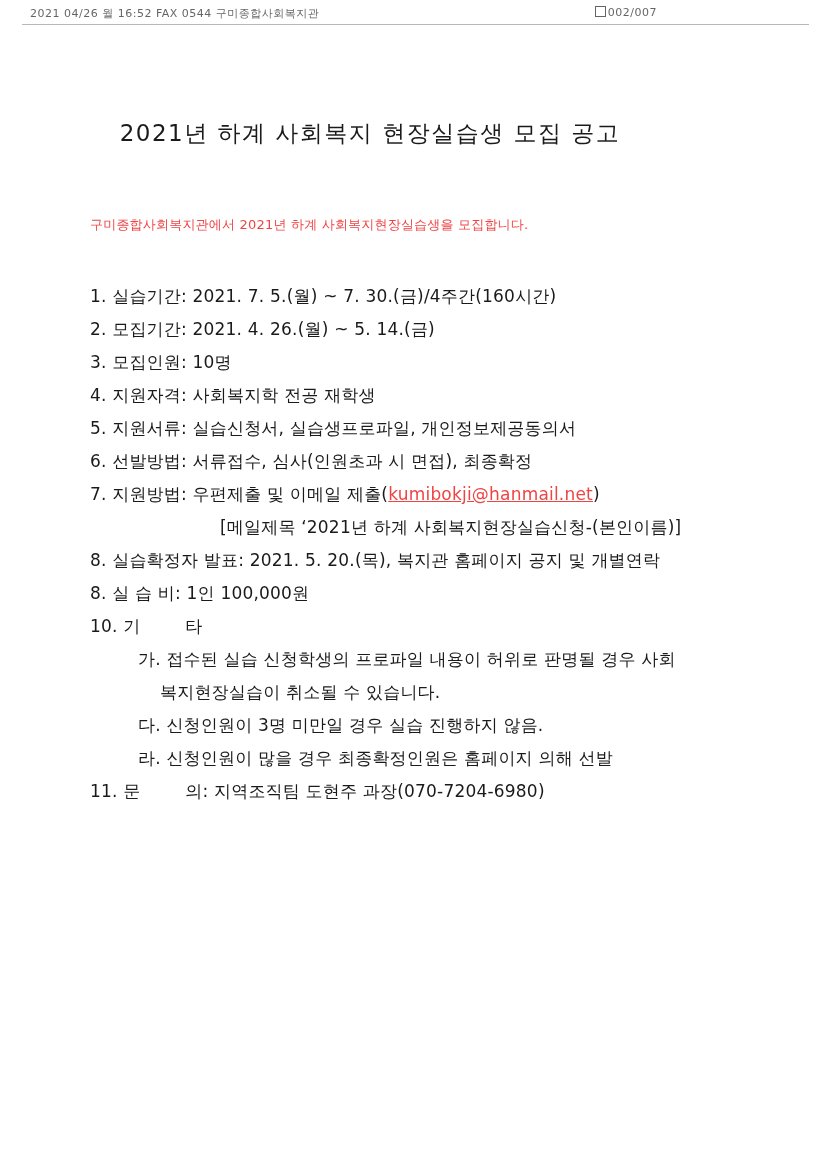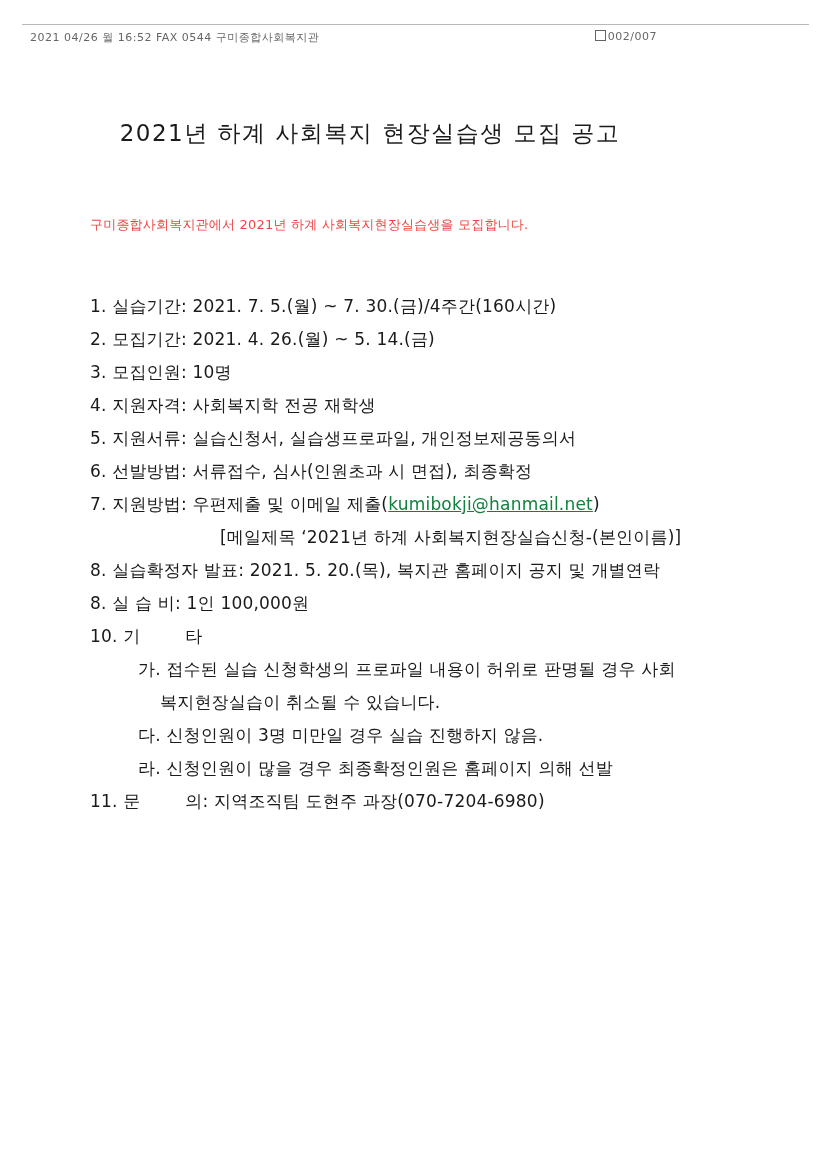--- a/index.html
+++ b/index.html
@@ -23,21 +23,20 @@
   .fax-header {
     position: absolute;
     top: 6px;
     left: 0;
     width: 687px;
     height: 20px;
     font-size: 11px;
     letter-spacing: 0.5px;
     color: #4a4a4a;
     opacity: 0.85;
-    margin-top: 24px;
   }
   .fax-header .fx-left {
     position: absolute;
     left: 30px;
     top: 0;
     white-space: nowrap;
   }
   .fax-header .fx-right {
     position: absolute;
     right: 30px;
@@ -78,37 +77,37 @@
     top: 216px;
     left: 90px;
     width: 680px;
     font-size: 13px;
     letter-spacing: 0.2px;
     color: #ef4444;
   }
 
   .body-list {
     position: absolute;
-    top: 290px;
+    top: 280px;
     left: 90px;
     width: 700px;
   }
   .line {
     font-size: 17px;
     line-height: 33px;
     letter-spacing: 0.2px;
     color: #1a1a1a;
     white-space: pre-wrap;
   }
   .line.indent-2 { padding-left: 48px; }
   .line.indent-3 { padding-left: 130px; }
   .line.indent-4 { padding-left: 70px; }
   .email-link {
     text-decoration: underline;
-    color: #15803d;
+    color: #ef4444;
   }
 </style>
 </head>
 <body>
 
 <div class="page">
 
   <div class="fax-header">
     <span class="fx-left">2021  04/26  월  16:52    FAX  0544   구미종합사회복지관</span>
     <span class="fx-right"><span class="fx-box"></span><span>002/007</span></span>

